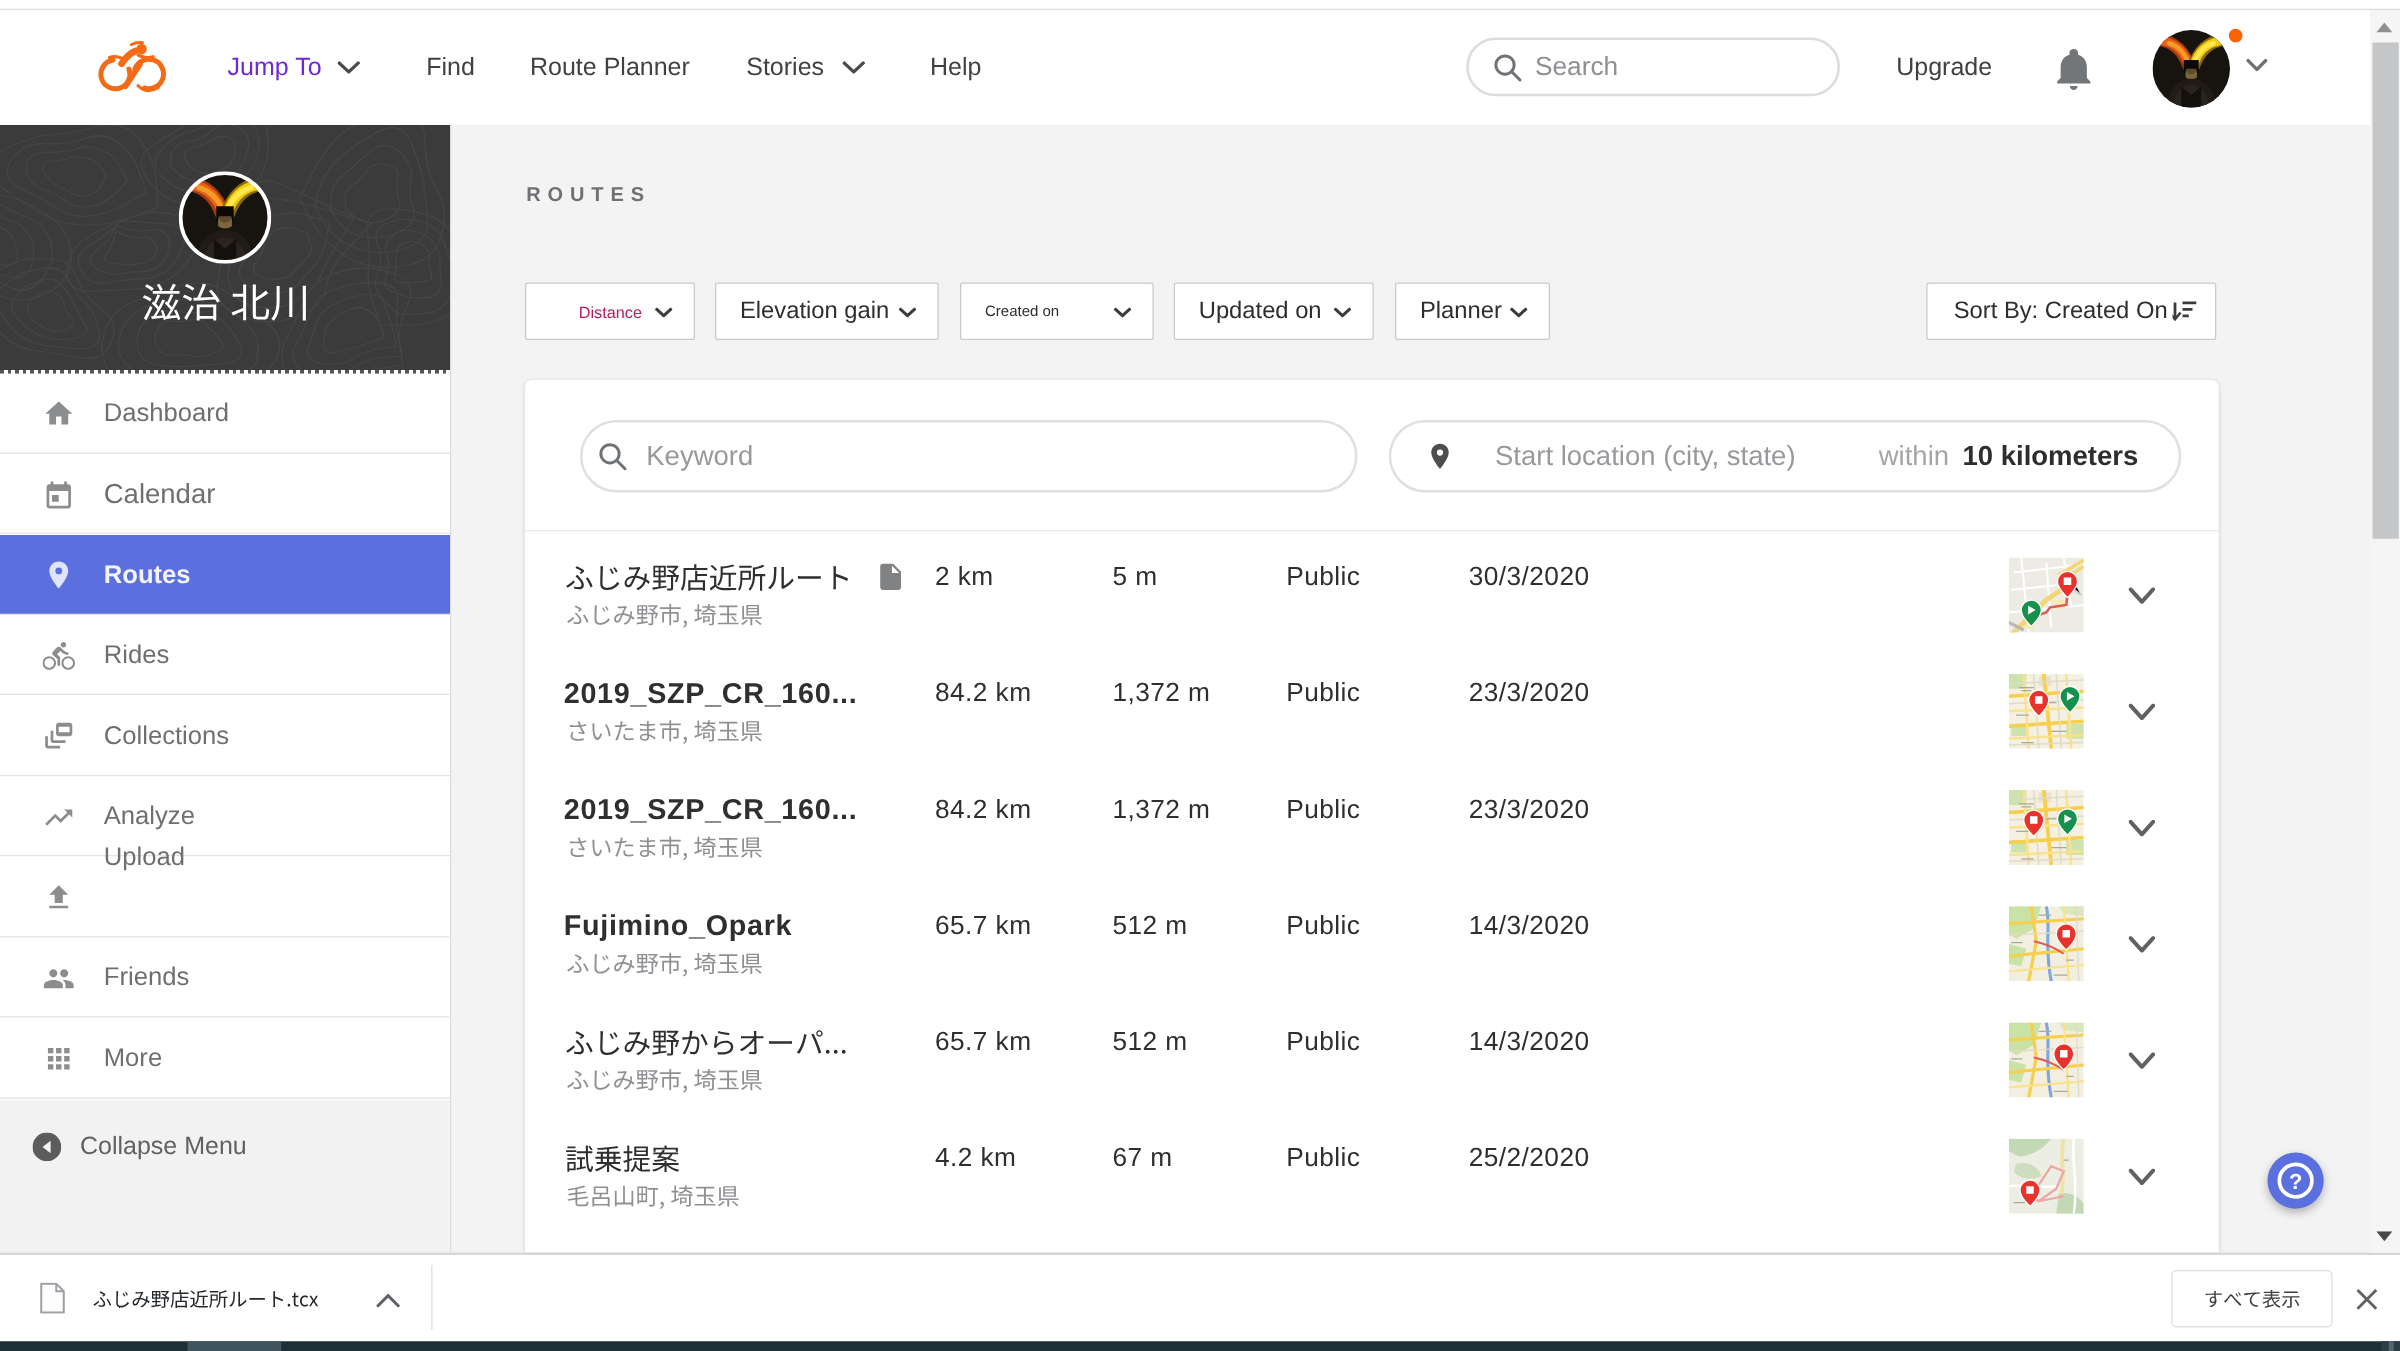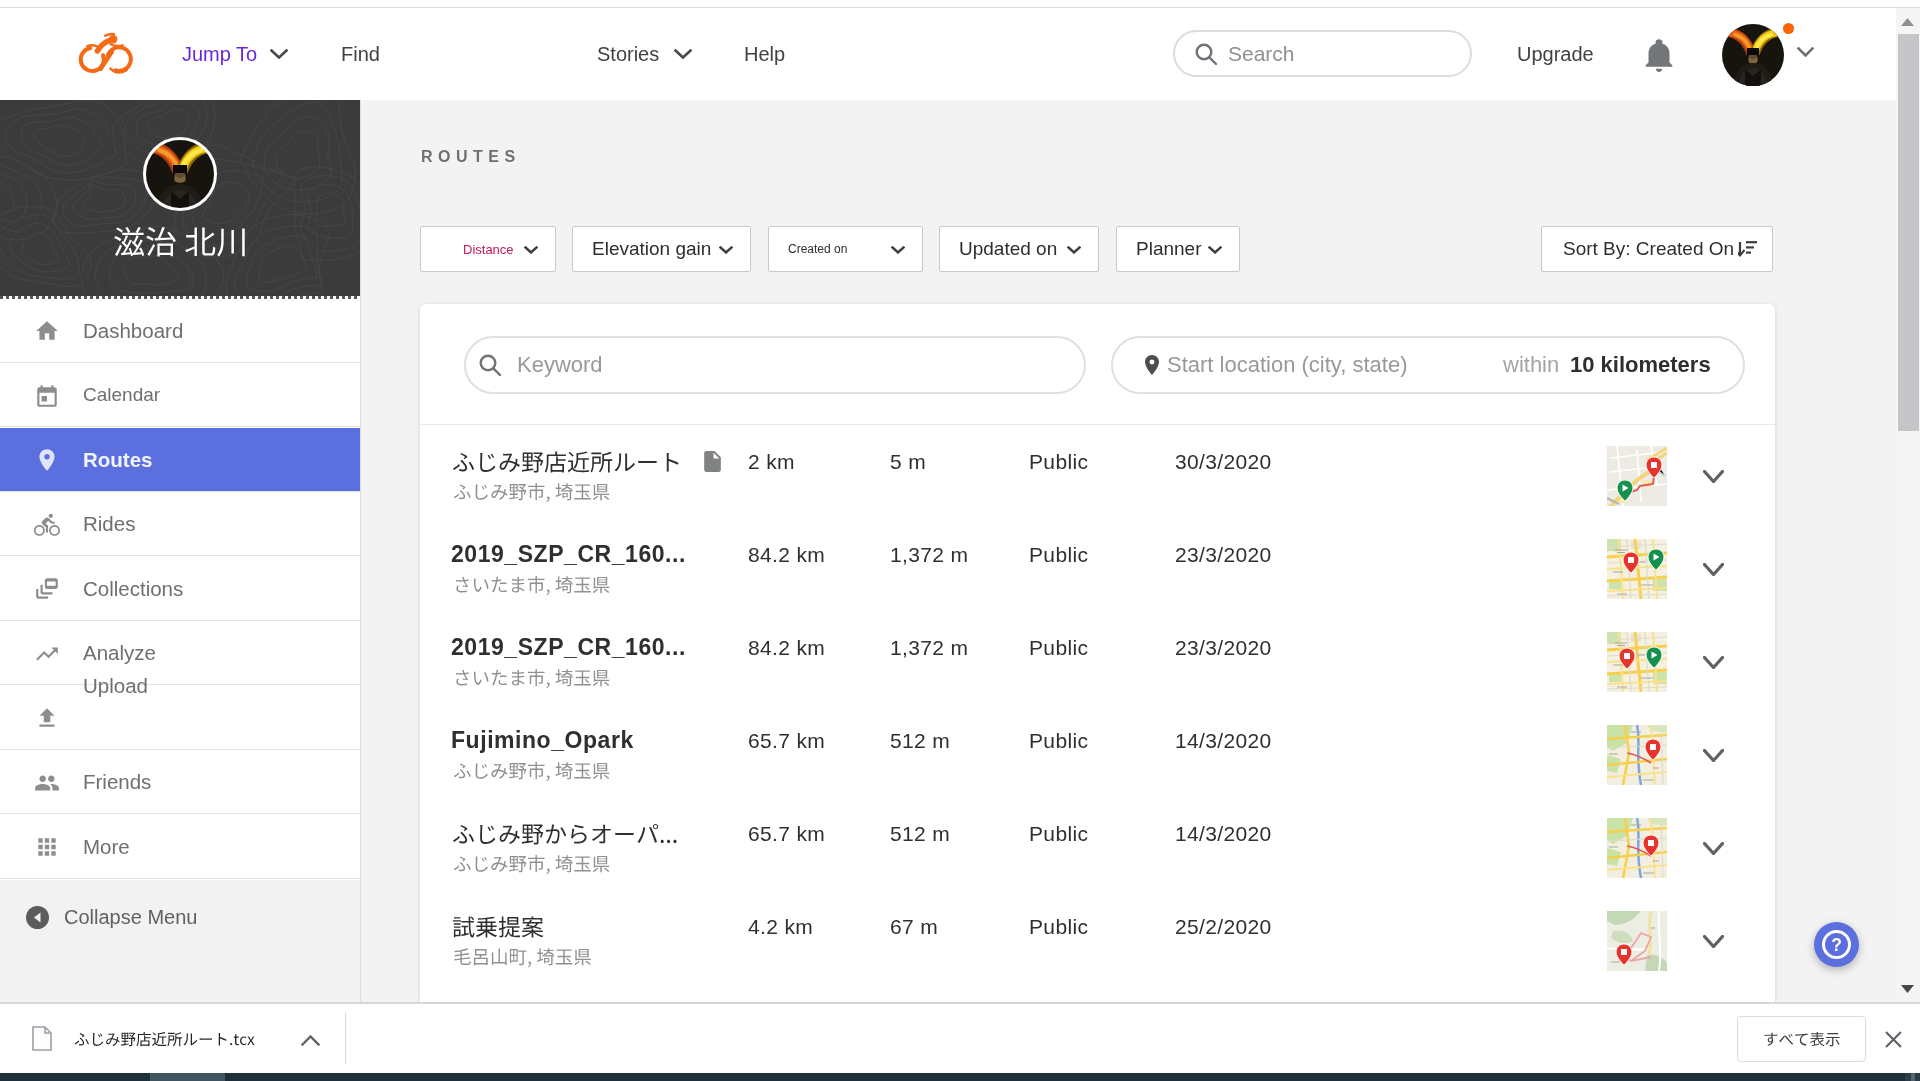--- a/index.html
+++ b/index.html
@@ -20,20 +20,21 @@
 <path d="M 28 5.8 Q 32.5 3.4 37 4.2" stroke-width="2.3"></path>
 <path d="M 33.5 14 Q 39 17.2 45.5 15.4" stroke-width="2.6"></path>
 </g>
 <circle cx="36.2" cy="9.2" r="4.2" fill="#f46a15"></circle>
 </svg>
 <div class="abs" style="left:182px;top:0;height:108px;display:flex;align-items:center;font-size:20px;color:#6d28d9;font-weight:400">Jump To</div>
 <svg style="position:absolute;left:270.0px;top:49.0px" width="18" height="10" viewBox="0 0 18 10">
       <path d="M1.5 1.5 L9.0 8.5 L16.5 1.5" fill="none" stroke="#4a4a4a" stroke-width="2.6" stroke-linecap="square"></path>
     </svg>
 <div class="abs" style="left:341px;top:0;height:108px;display:flex;align-items:center;font-size:20px;color:#3f4144;font-weight:400">Find</div>
+<div class="abs" style="left:424px;top:0;height:108px;display:flex;align-items:center;font-size:20px;color:#3f4144;font-weight:400">Route Planner</div>
 <div class="abs" style="left:597px;top:0;height:108px;display:flex;align-items:center;font-size:20px;color:#3f4144;font-weight:400">Stories</div>
 <svg style="position:absolute;left:674.0px;top:49.0px" width="18" height="10" viewBox="0 0 18 10">
       <path d="M1.5 1.5 L9.0 8.5 L16.5 1.5" fill="none" stroke="#4a4a4a" stroke-width="2.6" stroke-linecap="square"></path>
     </svg>
 <div class="abs" style="left:744px;top:0;height:108px;display:flex;align-items:center;font-size:20px;color:#3f4144;font-weight:400">Help</div>
 <div class="abs" style="left:1173px;top:30px;width:299px;height:47px;border:2px solid #dcdcdc;border-radius:24px"></div>
 <svg class="abs" style="left:1193px;top:41px" width="26" height="26" viewBox="0 0 26 26">
 <circle cx="11" cy="11" r="7.3" fill="none" stroke="#6f7377" stroke-width="2.4"></circle>
 <line x1="16.6" y1="16.6" x2="23" y2="23" stroke="#6f7377" stroke-width="2.4" stroke-linecap="round"></line>
     </svg>
@@ -110,21 +111,21 @@
 <div class="abs" style="left:464px;top:336px;width:622px;height:58px;border:2px solid #e0e0e0;border-radius:29px"></div>
 <svg class="abs" style="left:477px;top:352px" width="26" height="26" viewBox="0 0 26 26">
 <circle cx="11" cy="11" r="7.3" fill="none" stroke="#6f7377" stroke-width="2.4"></circle>
 <line x1="16.6" y1="16.6" x2="23" y2="23" stroke="#6f7377" stroke-width="2.4" stroke-linecap="round"></line>
     </svg>
 <div class="abs" style="left:517px;top:336px;height:58px;display:flex;align-items:center;font-size:22px;color:#97999c">Keyword</div>
 <div class="abs" style="left:1111px;top:336px;width:634px;height:58px;border:2px solid #e0e0e0;border-radius:29px"></div>
 <svg style="position:absolute;left:1140px;top:353px" width="24" height="24" viewBox="0 0 24 24">
       <path fill="#4c4e50" d="M12 2C8.13 2 5 5.13 5 8.95c0 5.25 7 13.05 7 13.05s7-7.8 7-13.05C19 5.13 15.87 2 12 2zm0 9.5a2.5 2.5 0 010-5 2.5 2.5 0 010 5z"></path>
     </svg>
-<div class="abs" style="left:1167px;top:336px;height:58px;display:flex;align-items:center;font-size:22px;color:#97999c">Start location (city, state)</div>
+<div class="abs" style="left:1196px;top:336px;height:58px;display:flex;align-items:center;font-size:22px;color:#97999c">Start location (city, state)</div>
 <div class="abs" style="left:1503px;top:336px;height:58px;display:flex;align-items:center;font-size:22px;color:#a3a5a8">within</div>
 <div class="abs" style="left:1570px;top:336px;height:58px;display:flex;align-items:center;font-size:22px;font-weight:700;color:#2c2e30">10 kilometers</div>
 <div class="abs" style="left:420px;top:424px;width:1355px;height:1px;background:#e8e8e8"></div>
 <svg style="position:absolute;left:452.0px;top:449.5px;" width="232" height="29">
       <path transform="translate(0,20.7)" fill="#2d2f31" d="M11.6 -12.6 12.7 -11.5C13.6 -12.1 14.9 -13.1 15.4 -13.6L15.0 -14.8C13.6 -15.8 11.1 -17.0 9.3 -17.8L8.3 -16.4C10.0 -15.7 12.2 -14.6 13.2 -13.8C12.9 -13.5 12.2 -13.0 11.6 -12.6ZM7.2 -1.6 7.4 0.3C8.4 0.5 9.7 0.7 11.2 0.7C12.8 0.7 15.1 0.0 15.1 -2.8C15.1 -4.9 13.6 -6.9 11.5 -9.2C10.9 -9.8 10.3 -10.4 9.8 -10.9L8.4 -9.8C9.0 -9.2 9.7 -8.6 10.2 -8.0C11.5 -6.6 13.2 -4.6 13.2 -3.0C13.2 -1.5 11.9 -1.1 10.9 -1.1C9.4 -1.1 8.3 -1.3 7.2 -1.6ZM20.4 -0.7 22.1 -1.7C21.4 -3.7 19.7 -7.0 18.1 -8.9L16.6 -8.0C18.2 -6.2 19.8 -2.9 20.4 -0.7ZM7.9 -5.2 6.9 -6.6C5.5 -5.2 2.9 -3.1 1.0 -2.1L2.0 -0.6C4.3 -1.9 6.6 -3.8 7.9 -5.2Z M36.9 -15.9 35.6 -15.3C36.3 -14.3 37.1 -12.8 37.7 -11.6L39.1 -12.2C38.5 -13.3 37.5 -15.0 36.9 -15.9ZM39.9 -17.0 38.6 -16.4C39.4 -15.4 40.2 -14.0 40.8 -12.8L42.1 -13.5C41.6 -14.5 40.5 -16.2 39.9 -17.0ZM30.5 -17.8 28.2 -17.8C28.3 -17.1 28.4 -16.3 28.4 -15.4C28.4 -13.0 28.2 -7.2 28.2 -3.8C28.2 -0.0 30.5 1.3 33.8 1.3C38.8 1.3 41.8 -1.6 43.4 -3.7L42.0 -5.3C40.4 -2.9 38.0 -0.6 33.8 -0.6C31.6 -0.6 30.0 -1.4 30.0 -4.0C30.0 -7.4 30.2 -12.9 30.3 -15.4C30.3 -16.2 30.4 -17.0 30.5 -17.8Z M65.5 -11.8 63.6 -12.0C63.7 -11.4 63.7 -10.6 63.6 -9.9C63.6 -9.4 63.5 -8.8 63.4 -8.2C61.6 -9.1 59.5 -9.8 57.1 -10.1C58.1 -12.2 59.1 -14.5 59.8 -15.6C59.9 -15.8 60.1 -16.1 60.4 -16.3L59.2 -17.3C58.9 -17.2 58.5 -17.1 58.1 -17.0C57.1 -17.0 54.1 -16.8 52.9 -16.8C52.4 -16.8 51.7 -16.8 51.1 -16.9L51.2 -15.0C51.8 -15.0 52.4 -15.1 52.9 -15.1C54.0 -15.2 56.8 -15.3 57.7 -15.4C57.0 -13.9 56.1 -11.9 55.3 -10.1C50.8 -10.0 47.7 -7.4 47.7 -4.0C47.7 -2.1 48.9 -0.9 50.6 -0.9C51.8 -0.9 52.7 -1.3 53.5 -2.5C54.4 -3.7 55.5 -6.5 56.4 -8.5C58.8 -8.3 61.1 -7.5 63.0 -6.4C62.3 -3.9 60.6 -1.4 57.0 0.1L58.5 1.4C61.8 -0.3 63.6 -2.5 64.6 -5.5C65.5 -4.9 66.3 -4.2 67.0 -3.6L67.8 -5.6C67.1 -6.1 66.1 -6.8 65.0 -7.4C65.3 -8.7 65.4 -10.2 65.5 -11.8ZM54.6 -8.5C53.8 -6.7 52.9 -4.6 52.1 -3.5C51.6 -2.9 51.2 -2.7 50.7 -2.7C50.0 -2.7 49.3 -3.2 49.3 -4.3C49.3 -6.2 51.2 -8.3 54.6 -8.5Z M72.1 -12.9H74.9V-10.3H72.1ZM76.4 -12.9H79.1V-10.3H76.4ZM72.1 -16.7H74.9V-14.2H72.1ZM76.4 -16.7H79.1V-14.2H76.4ZM69.9 -0.7 70.1 1.0C73.0 0.5 77.2 -0.1 81.2 -0.7L81.2 -2.2L76.5 -1.6V-4.7H80.6V-6.3H76.5V-8.9H80.6V-18.2H70.7V-8.9H74.8V-6.3H70.6V-4.7H74.8V-1.4ZM82.3 -14.1C84.0 -13.2 85.8 -11.9 87.1 -10.7H81.1V-9.1H84.8V-0.3C84.8 0.0 84.7 0.1 84.3 0.1C84.0 0.2 82.8 0.2 81.4 0.1C81.7 0.6 81.9 1.3 82.0 1.8C83.7 1.8 84.9 1.8 85.6 1.5C86.3 1.2 86.5 0.7 86.5 -0.3V-9.1H89.2C88.8 -7.7 88.4 -6.3 87.9 -5.4L89.4 -5.0C90.0 -6.4 90.7 -8.6 91.3 -10.5L90.1 -10.8L89.8 -10.7H88.5L88.9 -11.2C88.4 -11.8 87.7 -12.4 86.9 -12.9C88.4 -14.2 89.9 -15.9 90.9 -17.5L89.8 -18.2L89.4 -18.1H81.4V-16.6H88.2C87.5 -15.6 86.6 -14.6 85.7 -13.8C84.9 -14.3 84.1 -14.8 83.4 -15.2Z M98.6 -6.6V1.9H100.3V1.0H110.3V1.8H112.0V-6.6H105.8V-9.9H113.6V-11.5H105.8V-14.2H104.1V-6.6ZM100.3 -0.6V-5.0H110.3V-0.6ZM94.8 -16.3V-10.4C94.8 -7.1 94.6 -2.4 92.7 0.9C93.1 1.1 93.9 1.5 94.2 1.8C96.2 -1.7 96.5 -6.9 96.5 -10.4V-14.7H113.9V-16.3H105.1V-19.3H103.3V-16.3Z M116.4 -17.7C117.9 -16.7 119.6 -15.2 120.3 -14.0L121.7 -15.2C120.9 -16.3 119.1 -17.8 117.6 -18.8ZM134.2 -19.2C132.3 -18.5 129.0 -17.9 125.9 -17.5L124.5 -17.8V-12.4C124.5 -9.6 124.2 -5.9 121.7 -3.2C122.1 -3.0 122.8 -2.4 123.0 -2.0C125.4 -4.6 126.0 -8.1 126.2 -10.9H130.9V-1.4H132.6V-10.9H136.9V-12.5H126.2V-16.0C129.5 -16.4 133.1 -17.1 135.7 -17.9ZM121.0 -10.2H116.1V-8.6H119.3V-2.8C118.2 -1.8 116.9 -0.8 115.8 -0.1L116.7 1.7C118.0 0.6 119.1 -0.4 120.2 -1.4C121.7 0.5 123.8 1.3 126.8 1.4C129.4 1.5 134.1 1.4 136.6 1.3C136.7 0.8 137.0 -0.0 137.2 -0.4C134.5 -0.2 129.3 -0.2 126.8 -0.3C124.1 -0.4 122.1 -1.2 121.0 -2.9Z M139.4 -18.1V-16.5H149.3V-18.1ZM158.2 -19.0C156.7 -18.2 154.1 -17.3 151.7 -16.7L150.3 -17.0V-10.9C150.3 -7.4 150.0 -2.8 146.8 0.6C147.2 0.8 147.8 1.4 148.1 1.8C151.2 -1.6 151.9 -6.2 152.0 -9.8H156.0V1.8H157.7V-9.8H160.2V-11.5H152.0V-15.2C154.7 -15.8 157.6 -16.7 159.7 -17.8ZM140.3 -14.1V-7.9C140.3 -5.2 140.1 -1.7 138.5 0.8C138.9 1.0 139.6 1.6 139.8 1.9C141.4 -0.6 141.8 -4.1 141.9 -6.9H148.7V-14.1ZM141.9 -12.5H147.1V-8.4H141.9Z M173.1 -0.5 174.3 0.5C174.4 0.4 174.7 0.2 175.1 0.0C177.7 -1.3 180.9 -3.7 182.9 -6.4L181.8 -7.9C180.0 -5.3 177.2 -3.2 175.1 -2.3C175.1 -3.0 175.1 -14.1 175.1 -15.5C175.1 -16.4 175.2 -17.1 175.2 -17.2H173.1C173.1 -17.1 173.2 -16.4 173.2 -15.5C173.2 -14.1 173.2 -2.8 173.2 -1.8C173.2 -1.3 173.1 -0.9 173.1 -0.5ZM162.5 -0.6 164.2 0.6C166.2 -1.0 167.6 -3.3 168.3 -5.8C169.0 -8.1 169.1 -13.0 169.1 -15.5C169.1 -16.2 169.1 -16.9 169.2 -17.2H167.0C167.1 -16.7 167.2 -16.2 167.2 -15.5C167.2 -12.9 167.2 -8.3 166.5 -6.3C165.8 -4.0 164.4 -2.0 162.5 -0.6Z M186.3 -10.0V-7.7C187.1 -7.8 188.3 -7.8 189.5 -7.8C191.3 -7.8 200.4 -7.8 202.2 -7.8C203.2 -7.8 204.2 -7.7 204.6 -7.7V-10.0C204.1 -9.9 203.3 -9.8 202.1 -9.8C200.4 -9.8 191.2 -9.8 189.5 -9.8C188.3 -9.8 187.0 -9.9 186.3 -10.0Z M214.8 -2.0C214.8 -1.2 214.7 -0.0 214.6 0.7H216.8C216.7 -0.1 216.7 -1.3 216.7 -2.0L216.7 -9.6C219.2 -8.8 223.2 -7.3 225.7 -5.9L226.5 -7.9C224.1 -9.1 219.7 -10.7 216.7 -11.7V-15.4C216.7 -16.1 216.8 -17.1 216.8 -17.8H214.6C214.7 -17.1 214.8 -16.1 214.8 -15.4C214.8 -13.5 214.8 -3.3 214.8 -2.0Z"></path>
     </svg>
 <svg style="position:absolute;left:453.0px;top:482.2px;" width="159" height="23">
       <path transform="translate(0,16.7)" fill="#8e9093" d="M9.3 -10.1 10.2 -9.2C10.9 -9.7 12.0 -10.5 12.4 -10.9L12.1 -11.9C11.0 -12.7 8.9 -13.7 7.5 -14.3L6.7 -13.2C8.1 -12.7 9.8 -11.7 10.6 -11.1C10.3 -10.8 9.8 -10.4 9.3 -10.1ZM5.8 -1.3 6.0 0.2C6.8 0.4 7.8 0.5 9.0 0.5C10.3 0.5 12.2 0.0 12.2 -2.2C12.2 -3.9 10.9 -5.5 9.2 -7.4C8.8 -7.8 8.3 -8.3 7.8 -8.8L6.8 -7.8C7.3 -7.4 7.8 -6.9 8.2 -6.5C9.3 -5.3 10.6 -3.7 10.6 -2.4C10.6 -1.2 9.6 -0.9 8.7 -0.9C7.6 -0.9 6.7 -1.0 5.8 -1.3ZM16.4 -0.6 17.8 -1.4C17.2 -3.0 15.8 -5.6 14.5 -7.1L13.3 -6.4C14.6 -5.0 15.9 -2.3 16.4 -0.6ZM6.4 -4.2 5.5 -5.3C4.5 -4.1 2.3 -2.5 0.8 -1.7L1.6 -0.4C3.5 -1.5 5.3 -3.1 6.4 -4.2Z M29.7 -12.8 28.6 -12.3C29.2 -11.5 29.9 -10.3 30.4 -9.3L31.4 -9.8C31.0 -10.7 30.1 -12.1 29.7 -12.8ZM32.1 -13.7 31.0 -13.2C31.7 -12.4 32.3 -11.3 32.8 -10.3L33.9 -10.8C33.4 -11.7 32.6 -13.1 32.1 -13.7ZM24.5 -14.3 22.7 -14.3C22.8 -13.8 22.8 -13.1 22.8 -12.4C22.8 -10.5 22.6 -5.8 22.6 -3.1C22.6 -0.0 24.5 1.1 27.2 1.1C31.2 1.1 33.6 -1.3 34.9 -3.0L33.8 -4.3C32.5 -2.3 30.6 -0.4 27.2 -0.4C25.4 -0.4 24.2 -1.2 24.2 -3.2C24.2 -6.0 24.3 -10.3 24.4 -12.4C24.4 -13.0 24.5 -13.7 24.5 -14.3Z M52.7 -9.5 51.2 -9.7C51.2 -9.2 51.2 -8.5 51.2 -8.0C51.2 -7.5 51.1 -7.1 51.0 -6.6C49.5 -7.3 47.8 -7.9 46.0 -8.1C46.7 -9.8 47.5 -11.7 48.1 -12.5C48.2 -12.7 48.4 -12.9 48.5 -13.1L47.6 -13.9C47.4 -13.8 47.0 -13.7 46.7 -13.7C45.9 -13.6 43.5 -13.5 42.5 -13.5C42.1 -13.5 41.6 -13.5 41.1 -13.6L41.2 -12.1C41.6 -12.1 42.2 -12.2 42.6 -12.2C43.4 -12.2 45.7 -12.3 46.4 -12.4C45.8 -11.2 45.1 -9.6 44.5 -8.1C40.8 -8.0 38.3 -6.0 38.3 -3.2C38.3 -1.7 39.4 -0.7 40.7 -0.7C41.7 -0.7 42.4 -1.0 43.1 -2.0C43.8 -3.0 44.7 -5.2 45.4 -6.8C47.3 -6.7 49.1 -6.0 50.7 -5.1C50.1 -3.1 48.8 -1.1 45.8 0.1L47.1 1.1C49.7 -0.2 51.2 -2.0 51.9 -4.4C52.7 -3.9 53.3 -3.4 53.9 -2.9L54.5 -4.5C53.9 -4.9 53.2 -5.4 52.3 -5.9C52.5 -7.0 52.6 -8.2 52.7 -9.5ZM43.9 -6.8C43.3 -5.4 42.6 -3.7 41.9 -2.8C41.5 -2.3 41.2 -2.2 40.8 -2.2C40.2 -2.2 39.7 -2.6 39.7 -3.4C39.7 -5.0 41.2 -6.6 43.9 -6.8Z M58.0 -10.4H60.2V-8.3H58.0ZM61.4 -10.4H63.6V-8.3H61.4ZM58.0 -13.5H60.2V-11.5H58.0ZM61.4 -13.5H63.6V-11.5H61.4ZM56.2 -0.6 56.4 0.8C58.7 0.4 62.1 -0.1 65.3 -0.6L65.3 -1.8L61.5 -1.3V-3.8H64.8V-5.1H61.5V-7.2H64.8V-14.6H56.8V-7.2H60.2V-5.1H56.8V-3.8H60.2V-1.1ZM66.2 -11.3C67.5 -10.6 69.0 -9.6 70.1 -8.6H65.2V-7.3H68.2V-0.2C68.2 0.0 68.1 0.1 67.8 0.1C67.5 0.1 66.6 0.1 65.5 0.1C65.7 0.5 65.9 1.1 65.9 1.5C67.3 1.5 68.3 1.4 68.9 1.2C69.4 1.0 69.6 0.6 69.6 -0.2V-7.3H71.8C71.4 -6.2 71.1 -5.1 70.7 -4.3L71.9 -4.0C72.4 -5.1 73.0 -6.9 73.4 -8.4L72.5 -8.7L72.3 -8.6H71.2L71.5 -9.0C71.1 -9.5 70.5 -9.9 69.9 -10.4C71.1 -11.4 72.3 -12.8 73.1 -14.0L72.2 -14.7L71.9 -14.6H65.5V-13.3H70.9C70.4 -12.5 69.7 -11.7 68.9 -11.1C68.3 -11.5 67.7 -11.9 67.1 -12.2Z M76.8 -9.1V-0.8H78.2V-7.8H82.5V1.5H83.9V-7.8H88.4V-2.6C88.4 -2.3 88.4 -2.2 88.0 -2.2C87.7 -2.2 86.6 -2.2 85.3 -2.3C85.5 -1.9 85.7 -1.3 85.8 -0.9C87.4 -0.9 88.4 -0.9 89.1 -1.1C89.7 -1.4 89.9 -1.8 89.9 -2.6V-9.1H83.9V-11.6H91.6V-13.0H83.9V-15.6H82.5V-13.0H74.9V-11.6H82.5V-9.1Z M93.9 3.5C95.6 2.8 96.6 1.4 96.6 -0.4C96.6 -1.6 96.1 -2.3 95.2 -2.3C94.5 -2.3 93.9 -1.9 93.9 -1.1C93.9 -0.4 94.5 0.0 95.1 0.0L95.3 0.0C95.3 1.1 94.6 2.0 93.5 2.5Z M109.5 -5.8V-0.4H110.7V-1.5H114.8V-5.8ZM110.7 -4.8H113.6V-2.5H110.7ZM113.5 -15.5C113.5 -14.9 113.5 -14.3 113.4 -13.8H108.9V-12.6H113.1C112.6 -11.0 111.4 -10.2 108.6 -9.7C108.9 -9.4 109.2 -8.9 109.3 -8.6C111.7 -9.1 113.1 -9.8 113.9 -11.0C115.5 -10.2 117.4 -9.2 118.5 -8.5L119.3 -9.6C118.2 -10.3 116.0 -11.4 114.4 -12.1L114.5 -12.6H119.3V-13.8H114.7C114.8 -14.3 114.8 -14.9 114.9 -15.5ZM107.9 -8.4V-7.1H116.7V-0.1C116.7 0.2 116.6 0.3 116.3 0.3C116.1 0.3 115.0 0.3 113.9 0.2C114.1 0.6 114.3 1.1 114.4 1.5C115.9 1.5 116.8 1.5 117.3 1.3C117.9 1.1 118.1 0.7 118.1 -0.1V-7.1H119.6V-8.4ZM102.4 -3.0 102.9 -1.6C104.6 -2.2 106.7 -3.1 108.7 -4.0L108.5 -5.3L106.3 -4.4V-9.8H108.3V-11.1H106.3V-15.4H105.0V-11.1H102.7V-9.8H105.0V-3.9Z M131.8 -4.9C133.0 -3.8 134.5 -2.3 135.3 -1.4L136.3 -2.3C135.5 -3.2 134.0 -4.6 132.8 -5.7ZM123.0 -7.9V-6.5H128.7V-0.6H121.2V0.7H137.8V-0.6H130.2V-6.5H136.2V-7.9H130.2V-13.0H136.9V-14.3H122.2V-13.0H128.7V-7.9Z M145.4 -11.4H152.8V-9.9H145.4ZM145.4 -8.9H152.8V-7.4H145.4ZM145.4 -13.8H152.8V-12.3H145.4ZM144.1 -14.8V-6.4H154.2V-14.8ZM150.8 -2.3C152.3 -1.2 154.2 0.3 155.1 1.3L156.3 0.4C155.3 -0.6 153.4 -2.0 151.9 -3.0ZM143.9 -3.0C143.0 -1.8 141.2 -0.5 139.7 0.3C140.0 0.5 140.5 1.0 140.8 1.3C142.4 0.4 144.2 -1.1 145.3 -2.4ZM140.8 -13.9V-3.2H142.2V-3.8H147.3V1.5H148.8V-3.8H156.3V-5.0H142.2V-13.9Z"></path>
     </svg>
 <svg class="abs" style="left:700px;top:449px" width="25" height="25" viewBox="0 0 24 24">
@@ -459,21 +460,21 @@
 <div class="abs" style="left:0;top:296px;width:360px;height:2.5px;background:repeating-linear-gradient(to right,#555555 0 3px,#ffffff 3px 6px)"></div>
 <div class="abs" style="left:0;top:299.0px;width:360px;height:63.5px;background:#fff;border-bottom:1px solid #e3e3e3"></div>
 <svg style="position:absolute;left:34px;top:318.0px" width="26" height="26" viewBox="0 0 24 24">
       <path fill="#8b8d8f" d="M10 20v-6h4v6h5v-8h3L12 3 2 12h3v8z"></path>
     </svg>
 <div class="abs" style="left:83px;top:299.0px;height:63.5px;display:flex;align-items:center;font-size:20.5px;color:#6d6f71;font-weight:400">Dashboard</div>
 <div class="abs" style="left:0;top:363.5px;width:360px;height:63.5px;background:#fff;border-bottom:1px solid #e3e3e3"></div>
 <svg style="position:absolute;left:34px;top:382.5px" width="26" height="26" viewBox="0 0 24 24">
       <path fill="#8b8d8f" d="M19 4h-1V2h-2v2H8V2H6v2H5c-1.1 0-2 .9-2 2v14c0 1.1.9 2 2 2h14c1.1 0 2-.9 2-2V6c0-1.1-.9-2-2-2zm0 16H5V9h14v11zM7 12h5v5H7z"></path>
     </svg>
-<div class="abs" style="left:83px;top:363.5px;height:63.5px;display:flex;align-items:center;font-size:19px;color:#6d6f71;font-weight:400">Calendar</div>
+<div class="abs" style="left:83px;top:363.5px;height:63.5px;display:flex;align-items:center;font-size:22px;color:#6d6f71;font-weight:400">Calendar</div>
 <div class="abs" style="left:0;top:428.0px;width:360px;height:63.5px;background:#5b70de;border-bottom:1px solid #e3e3e3"></div>
 <svg style="position:absolute;left:34px;top:447.0px" width="26" height="26" viewBox="0 0 24 24">
       <path fill="#dfe4fb" d="M12 2C8.13 2 5 5.13 5 8.95c0 5.25 7 13.05 7 13.05s7-7.8 7-13.05C19 5.13 15.87 2 12 2zm0 9.5a2.5 2.5 0 010-5 2.5 2.5 0 010 5z"></path>
     </svg>
 <div class="abs" style="left:83px;top:428.0px;height:63.5px;display:flex;align-items:center;font-size:20.5px;color:#f2f4ff;font-weight:700">Routes</div>
 <div class="abs" style="left:0;top:492.5px;width:360px;height:63.5px;background:#fff;border-bottom:1px solid #e3e3e3"></div>
 <svg style="position:absolute;left:34px;top:511.5px" width="26" height="26" viewBox="0 0 24 24">
       <path fill="#8b8d8f" d="M15.5 5.5c1.1 0 2-.9 2-2s-.9-2-2-2-2 .9-2 2 .9 2 2 2zM5 12c-2.8 0-5 2.2-5 5s2.2 5 5 5 5-2.2 5-5-2.2-5-5-5zm0 8.5c-1.9 0-3.5-1.6-3.5-3.5s1.6-3.5 3.5-3.5 3.5 1.6 3.5 3.5-1.6 3.5-3.5 3.5zm5.8-10l2.4-2.4.8.8c1.3 1.3 3 2.1 5.1 2.1V9c-1.5 0-2.7-.6-3.6-1.5l-1.9-1.9c-.5-.4-1-.6-1.6-.6s-1.1.2-1.4.6L7.8 8.4c-.4.4-.6.9-.6 1.4 0 .6.2 1.1.6 1.4L11 14v5h2v-6.2l-2.2-2.3zM19 12c-2.8 0-5 2.2-5 5s2.2 5 5 5 5-2.2 5-5-2.2-5-5-5zm0 8.5c-1.9 0-3.5-1.6-3.5-3.5s1.6-3.5 3.5-3.5 3.5 1.6 3.5 3.5-1.6 3.5-3.5 3.5z"></path>
     </svg>
 <div class="abs" style="left:83px;top:492.5px;height:63.5px;display:flex;align-items:center;font-size:20.5px;color:#6d6f71;font-weight:400">Rides</div>

